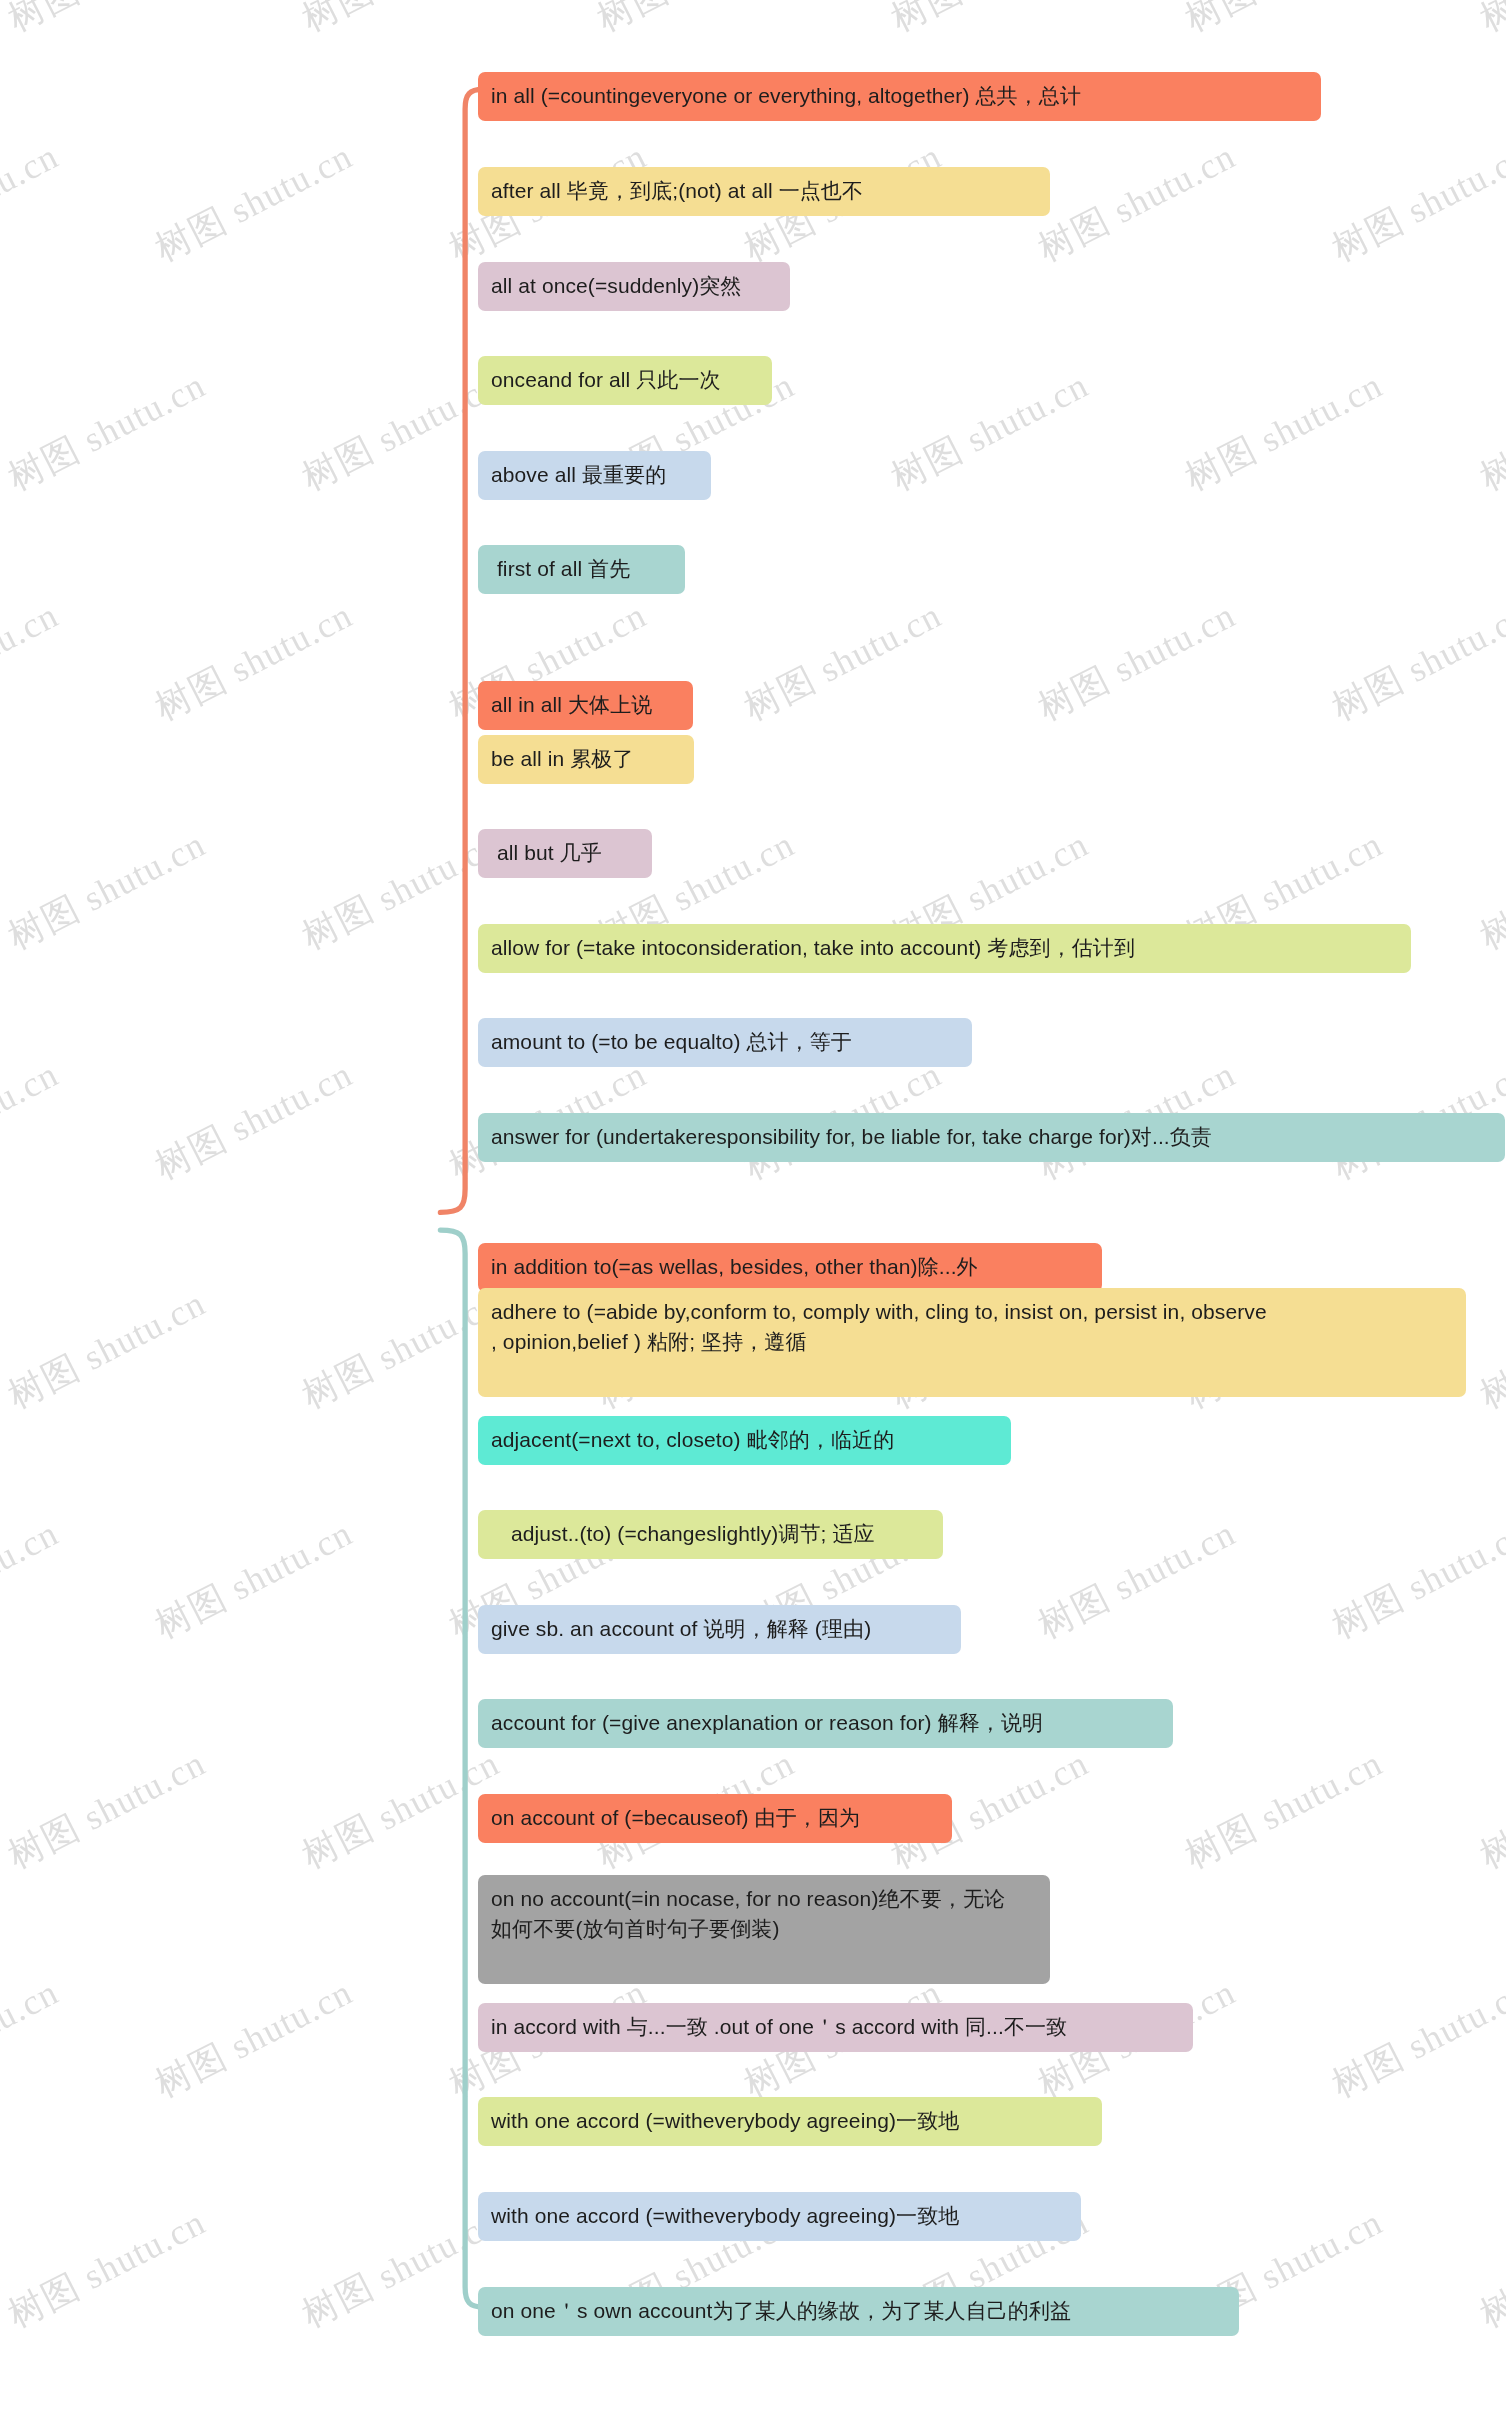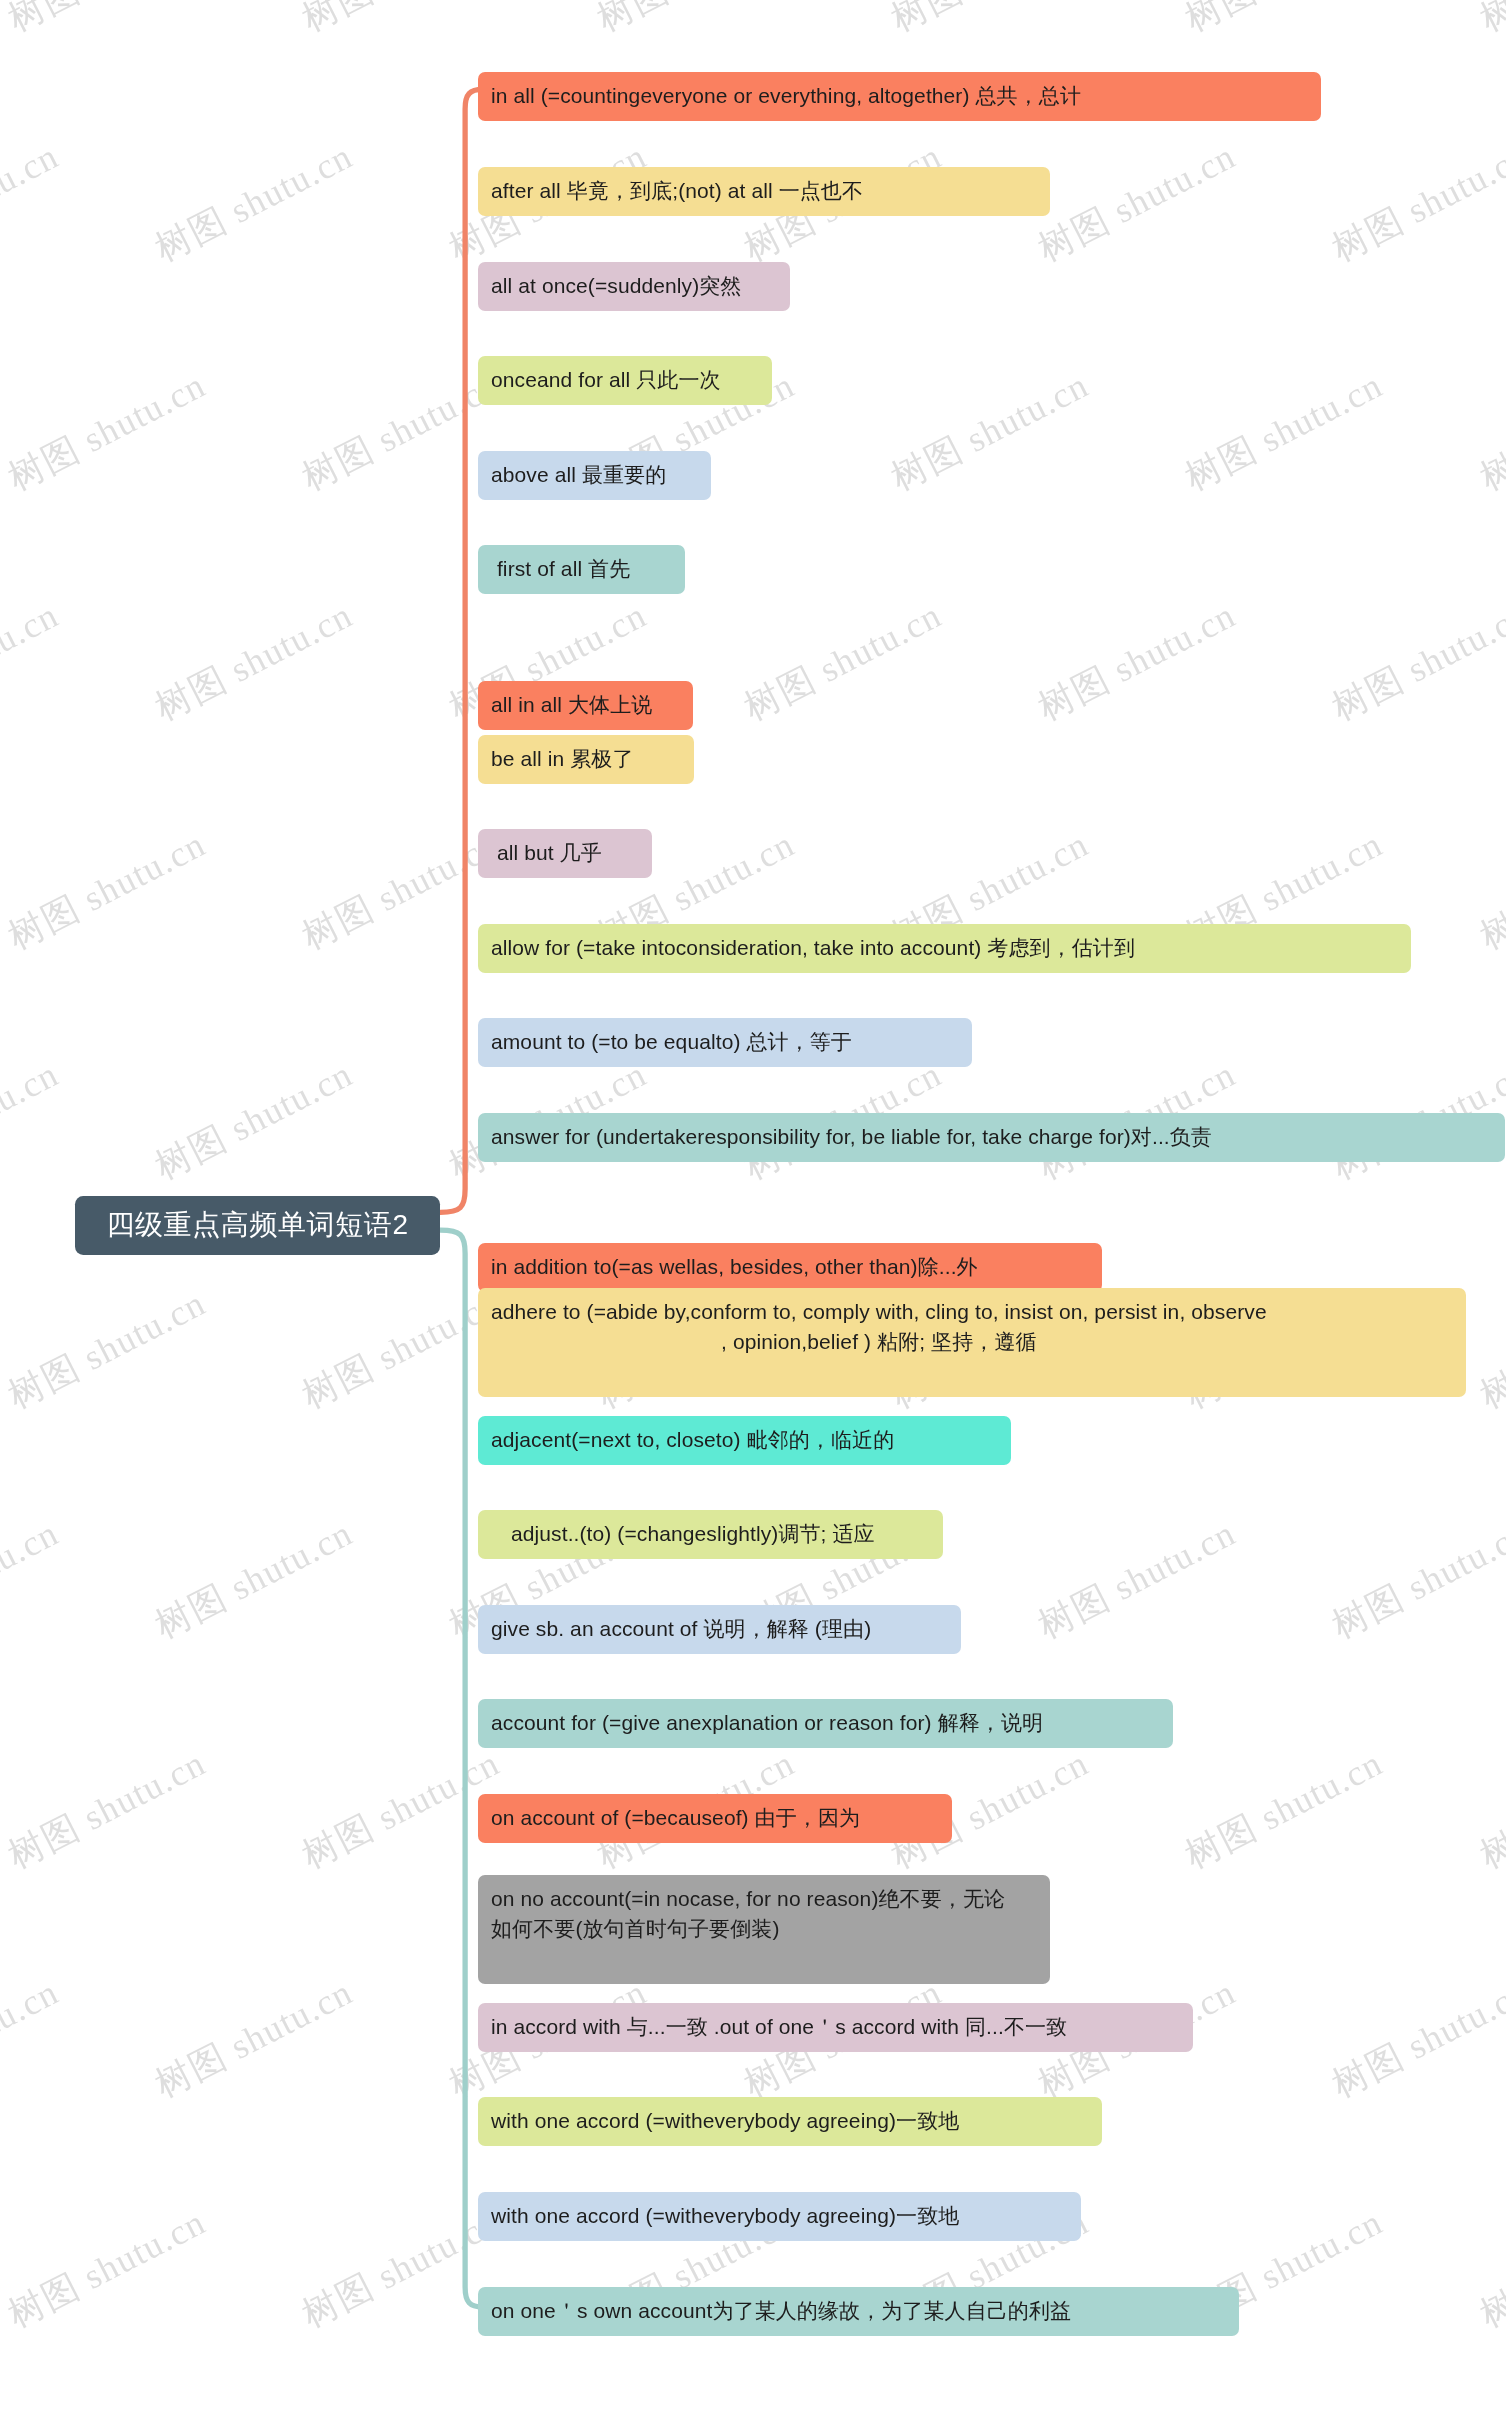--- a/index.html
+++ b/index.html
@@ -163,38 +163,35 @@
 
 <div id="mindmap">
 
   <svg id="edges" viewBox="0 0 2560 4100" xmlns="http://www.w3.org/2000/svg" aria-hidden="true">
 
     <path id="edge-up" d="M 748 2060 C 782 2060 790 2052 790 2020 L 790 185 C 790 160 798 152 820 152" fill="none" stroke="#f08467" stroke-width="9" stroke-linecap="round"></path>
 
     <path id="edge-down" d="M 748 2090 C 782 2090 790 2098 790 2130 L 790 3886 C 790 3912 798 3920 820 3920" fill="none" stroke="#9fcfca" stroke-width="9" stroke-linecap="round"></path>
   </svg>
 
-  <div id="root-node" style="background: rgb(71, 90, 104);">
-    <span class="root-label" style="color: rgb(255, 255, 255);">四级重点高频单词短语2</span>
-  </div>
 
 <div class="node" style="left: 478px; top: 72px; width: 843px; min-height: 44px; background: rgb(250, 128, 96);"><span>in all (=countingeveryone or everything, altogether) 总共，总计</span></div>
     <div class="node" style="left: 478px; top: 167px; width: 572px; min-height: 44px; background: rgb(245, 222, 147);"><span>after all 毕竟，到底;(not) at all 一点也不</span></div>
     <div class="node" style="left: 478px; top: 262px; width: 312px; min-height: 44px; background: rgb(220, 197, 210);"><span>all at once(=suddenly)突然</span></div>
     <div class="node" style="left: 478px; top: 356px; width: 294px; min-height: 44px; background: rgb(220, 232, 154);"><span>onceand for all 只此一次</span></div>
     <div class="node" style="left: 478px; top: 451px; width: 233px; min-height: 44px; background: rgb(199, 217, 236);"><span>above all 最重要的</span></div>
     <div class="node" style="left: 478px; top: 545px; width: 207px; min-height: 44px; background: rgb(168, 213, 208);"><span> first of all 首先</span></div>
     <div class="node" style="left: 478px; top: 640px; width: 215px; min-height: 44px; background: rgb(250, 128, 96); margin-top: 41px;"><span>all in all 大体上说</span></div>
     <div class="node" style="left: 478px; top: 735px; width: 216px; min-height: 44px; background: rgb(245, 222, 147);"><span>be all in 累极了</span></div>
     <div class="node" style="left: 478px; top: 829px; width: 174px; min-height: 44px; background: rgb(220, 197, 210);"><span> all but 几乎</span></div>
     <div class="node" style="left: 478px; top: 924px; width: 933px; min-height: 44px; background: rgb(220, 232, 154);"><span>allow for (=take intoconsideration, take into account) 考虑到，估计到</span></div>
     <div class="node" style="left: 478px; top: 1018px; width: 494px; min-height: 44px; background: rgb(199, 217, 236);"><span>amount to (=to be equalto) 总计，等于</span></div>
     <div class="node" style="left: 478px; top: 1113px; width: 1027px; min-height: 44px; background: rgb(168, 213, 208);"><span>answer for (undertakeresponsibility for, be liable for, take charge for)对...负责</span></div>
     <div class="node" style="left: 478px; top: 1207px; width: 624px; min-height: 44px; background: rgb(250, 128, 96); margin-top: 36px;"><span>in addition to(=as wellas, besides, other than)除...外</span></div>
-    <div class="node two-line" style="left: 478px; top: 1288px; width: 988px; min-height: 109px; background: rgb(245, 222, 147); text-align: center;"><span>adhere to (=abide by,conform to, comply with, cling to, insist on, persist in, observe
+    <div class="node two-line" style="left: 478px; top: 1288px; width: 988px; min-height: 109px; background: rgb(245, 222, 147);"><span>adhere to (=abide by,conform to, comply with, cling to, insist on, persist in, observe
 , opinion,belief ) 粘附; 坚持，遵循</span></div>
     <div class="node" style="left: 478px; top: 1416px; width: 533px; min-height: 44px; background: #5eead4;"><span>adjacent(=next to, closeto) 毗邻的，临近的</span></div>
     <div class="node" style="left: 478px; top: 1510px; width: 465px; min-height: 44px; background: rgb(220, 232, 154); padding-left: 33px;"><span>adjust..(to) (=changeslightly)调节; 适应</span></div>
     <div class="node" style="left: 478px; top: 1605px; width: 483px; min-height: 44px; background: rgb(199, 217, 236);"><span>give sb. an account of 说明，解释 (理由)</span></div>
     <div class="node" style="left: 478px; top: 1699px; width: 695px; min-height: 44px; background: rgb(168, 213, 208);"><span>account for (=give anexplanation or reason for) 解释，说明</span></div>
     <div class="node" style="left: 478px; top: 1794px; width: 474px; min-height: 44px; background: rgb(250, 128, 96); text-align: right;"><span>on account of (=becauseof) 由于，因为</span></div>
     <div class="node two-line" style="left: 478px; top: 1875px; width: 572px; min-height: 109px; background: #a3a3a3;"><span>on no account(=in nocase, for no reason)绝不要，无论
 如何不要(放句首时句子要倒装)</span></div>
     <div class="node" style="left: 478px; top: 2003px; width: 715px; min-height: 44px; background: rgb(220, 197, 210);"><span>in accord with 与...一致 .out of one＇s accord with 同...不一致</span></div>
     <div class="node" style="left: 478px; top: 2097px; width: 624px; min-height: 44px; background: rgb(220, 232, 154);"><span>with one accord (=witheverybody agreeing)一致地</span></div>

